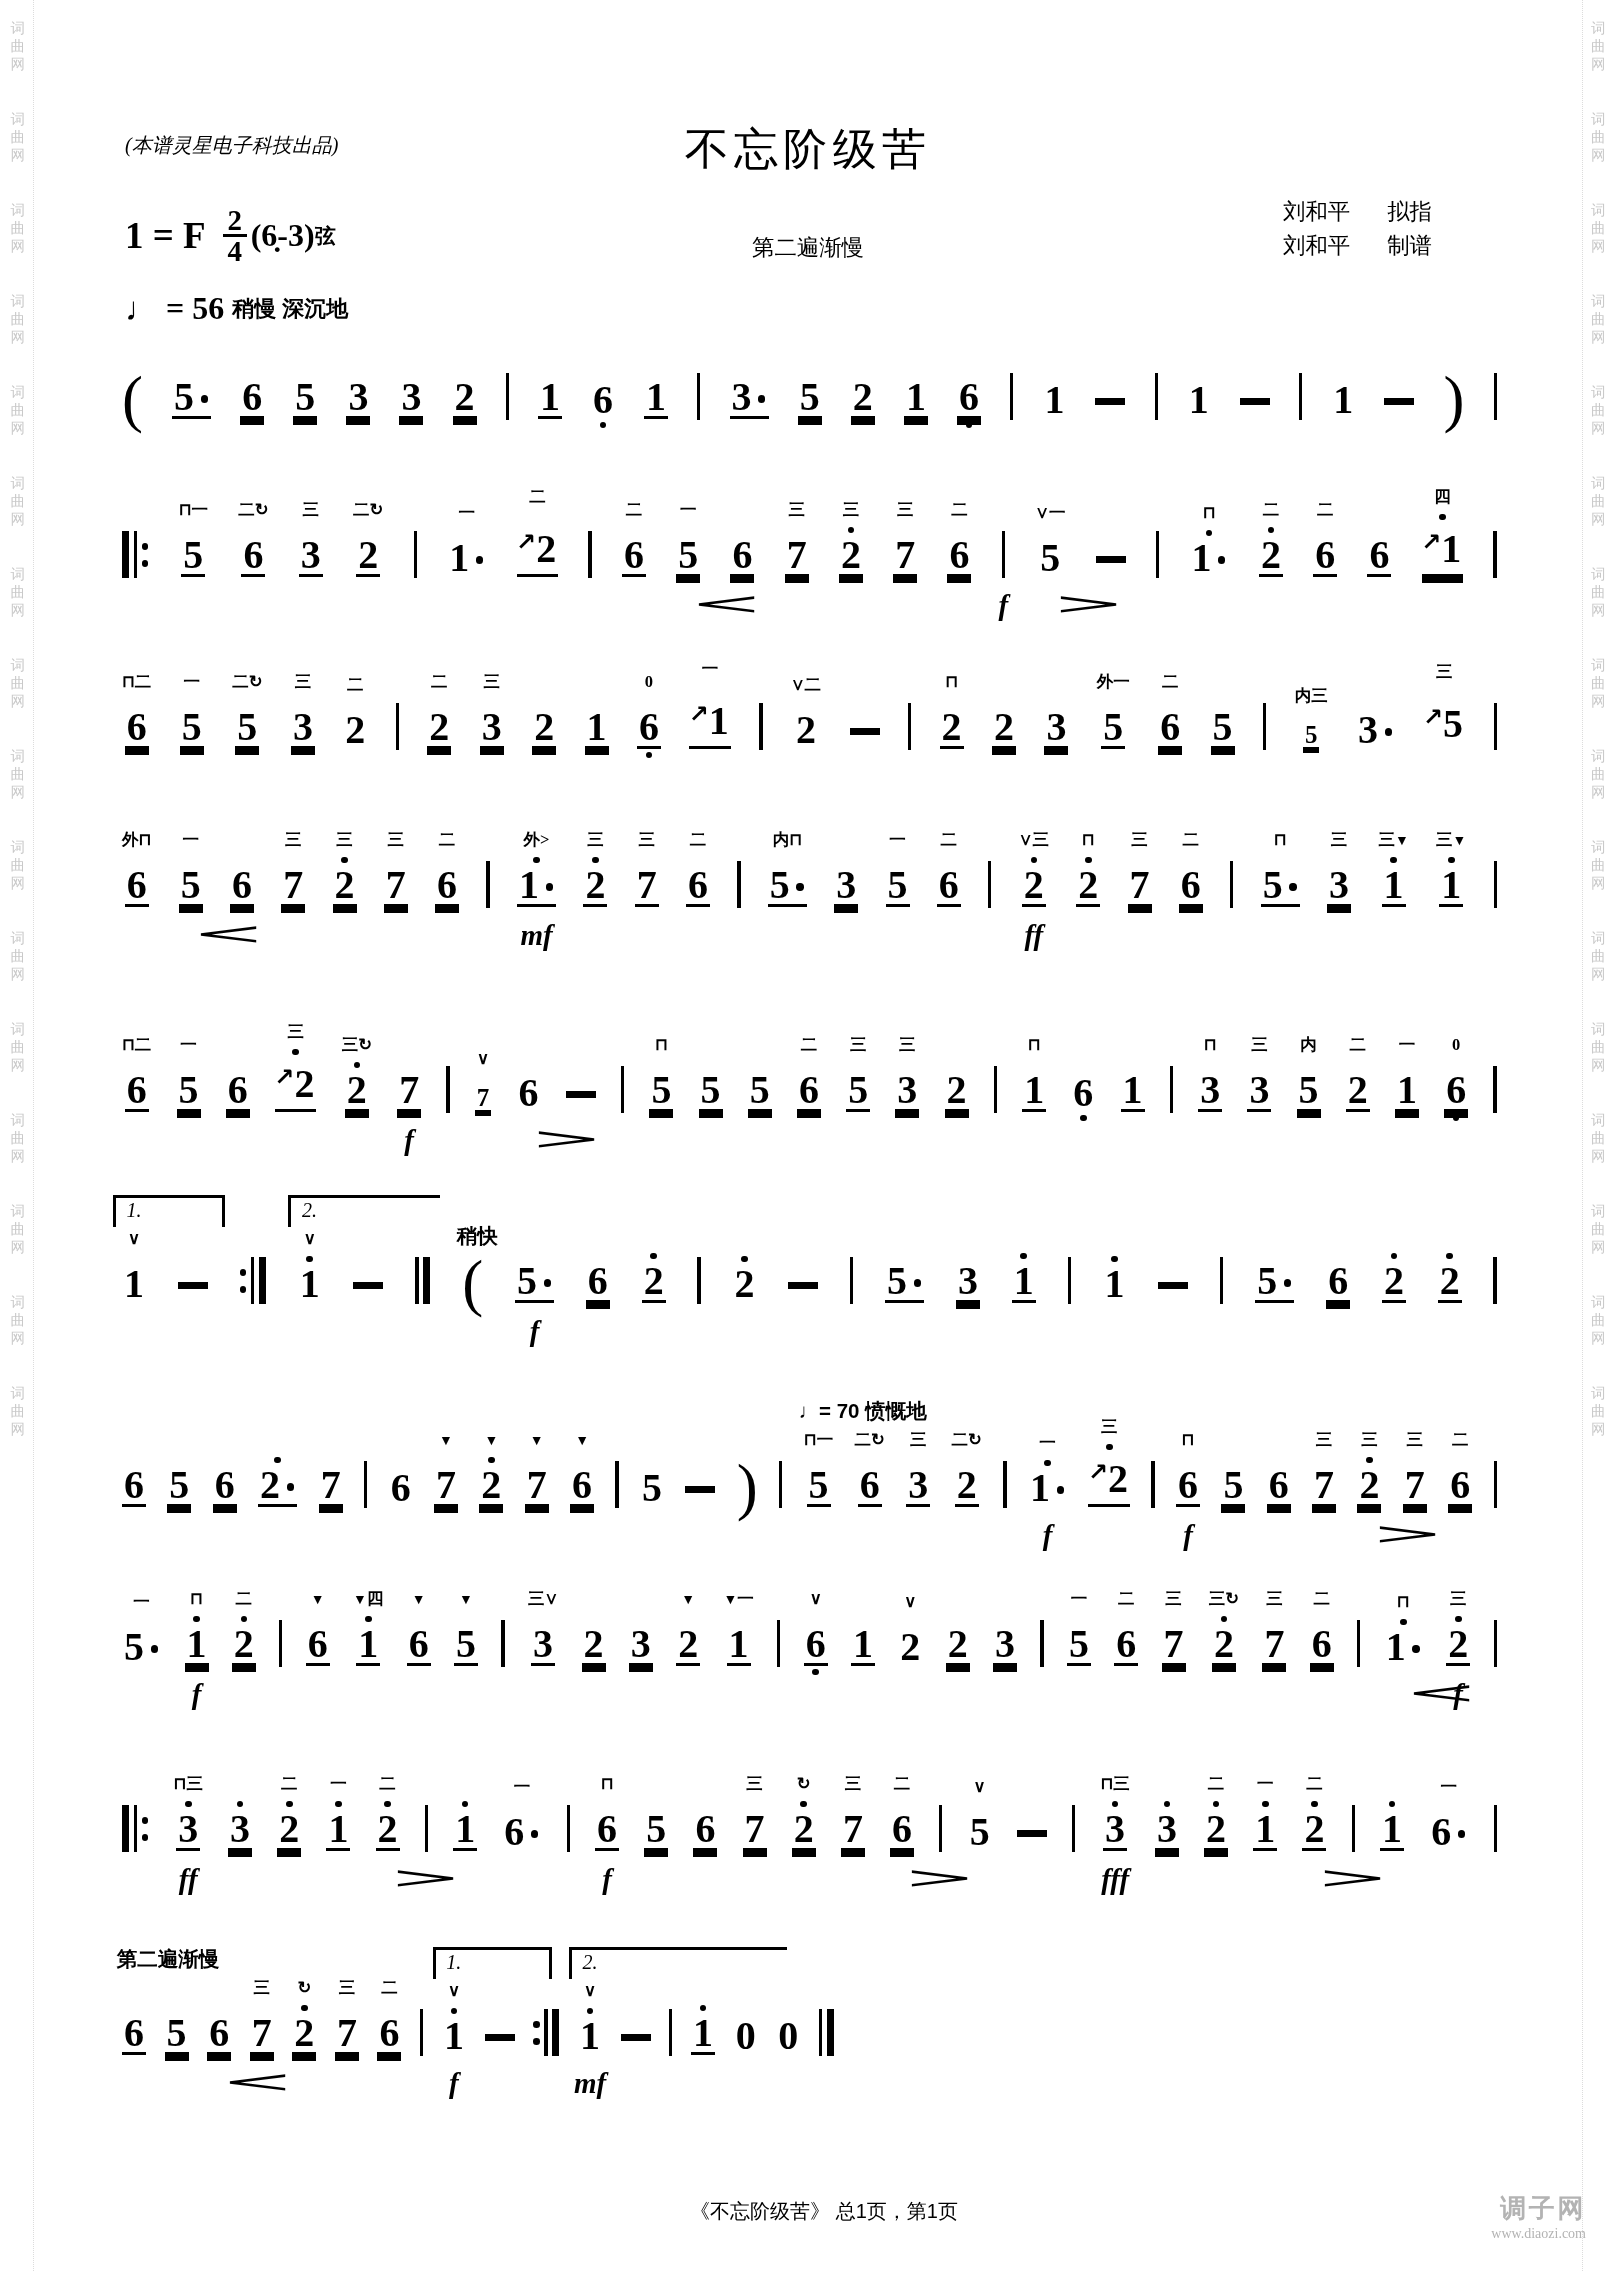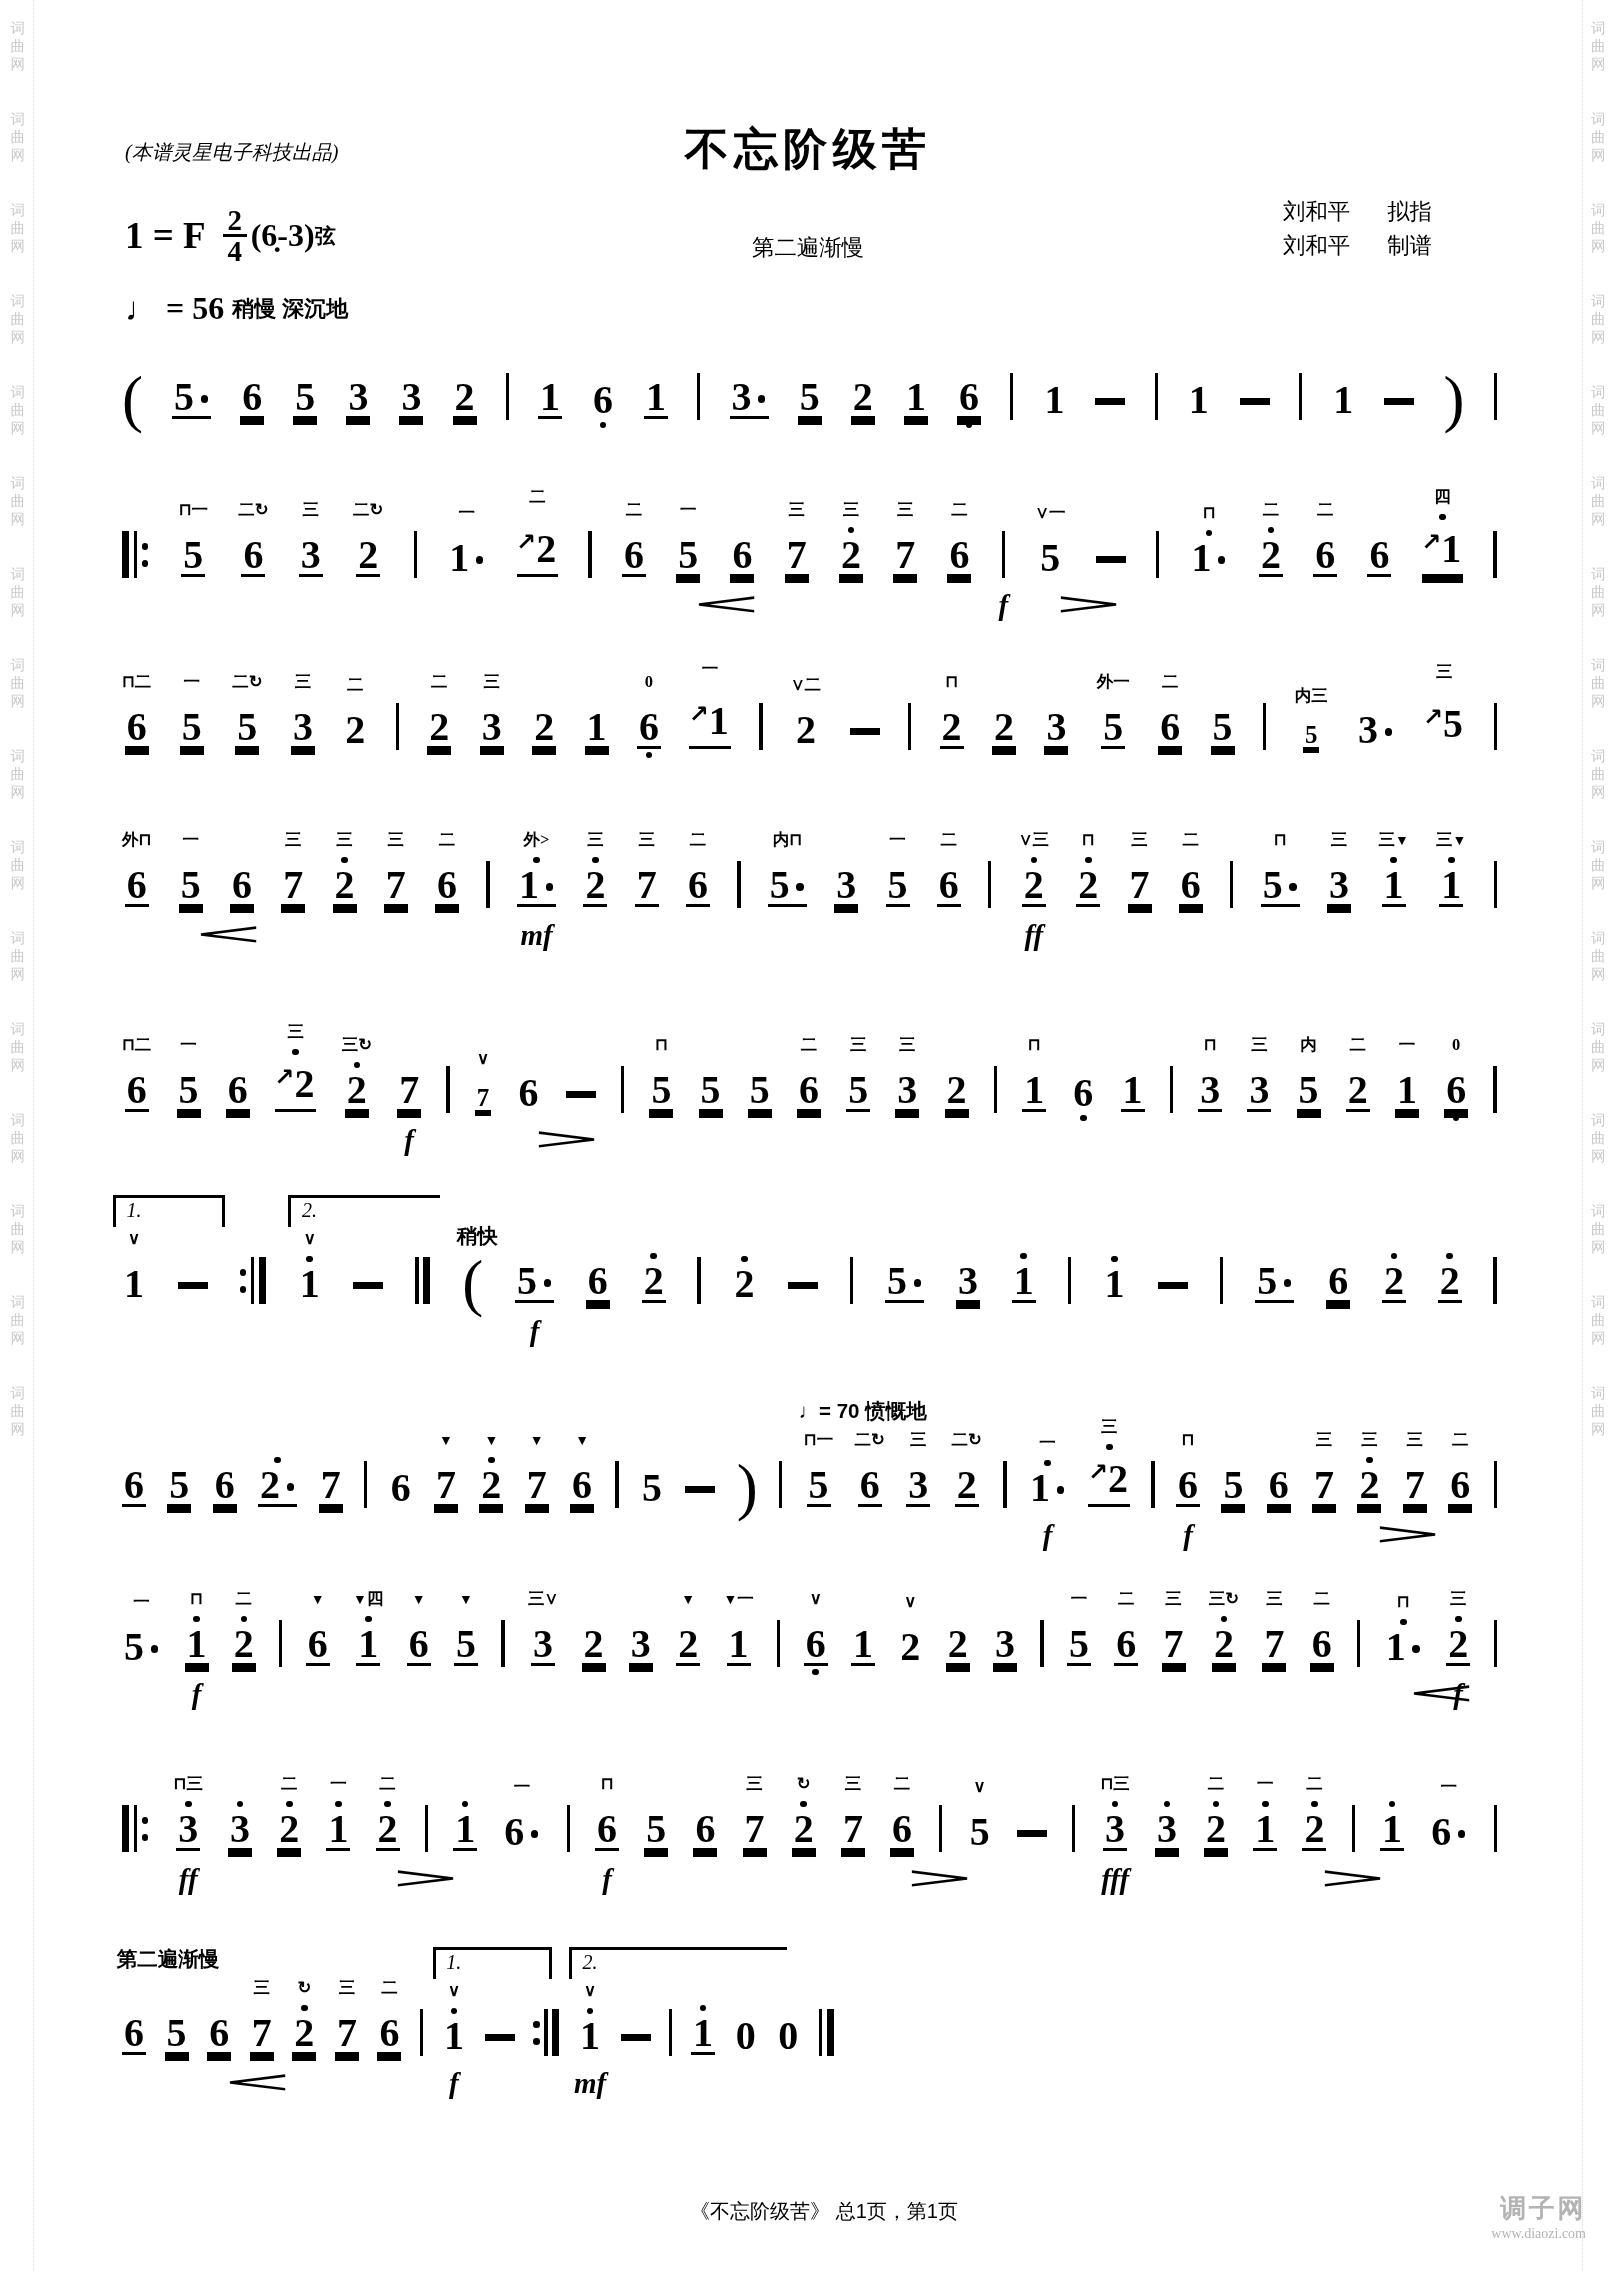--- a/index.html
+++ b/index.html
@@ -5,22 +5,22 @@
   html,body{margin:0;padding:0;}
   body{width:1616px;height:2273px;background:#ffffff;position:relative;overflow:hidden;
        color:#000;font-family:"Liberation Sans",sans-serif;}
   
   .edge{position:absolute;top:0;height:2273px;display:flex;flex-direction:column;align-items:center;
         color:#c9c9c9;font-size:14.5px;line-height:18px;z-index:1;}
   .edge.left{left:10.6px;border-right:1.3px dotted #dcdcdc;padding-right:8px;}
   .edge.right{right:10.6px;border-left:1.3px dotted #dcdcdc;padding-left:8px;}
   .wm-block{margin:18.5px 0;text-align:center;}
   
-  .header-note{position:absolute;left:125px;top:139px;font:italic 20px "Liberation Serif",serif;z-index:2;}
-  .title{position:absolute;left:0;width:1616px;top:120px;text-align:center;font-weight:bold;
+  .header-note{position:absolute;left:125px;top:132px;font:italic 20px "Liberation Serif",serif;z-index:2;}
+  .title{position:absolute;left:0;width:1616px;top:120px;text-align:center;font-weight:normal;
          font-size:44px;letter-spacing:5.3px;z-index:2;}
   .subtitle{position:absolute;left:0;width:1616px;top:232px;text-align:center;font-size:22.4px;z-index:2;}
   .credits{position:absolute;left:1283px;top:195px;z-index:2;font-size:22.4px;line-height:34px;}
   .credits .row{display:flex;gap:37px;}
   
   .keyrow1{position:absolute;left:125px;top:206px;display:flex;align-items:center;z-index:2;
            font-family:"Liberation Serif",serif;font-weight:bold;}
   .k1{font-size:37px;text-align:right;}
   .frac{display:inline-flex;flex-direction:column;align-items:center;margin:0 4px 0 17px;
         font-size:29px;line-height:28px;}

